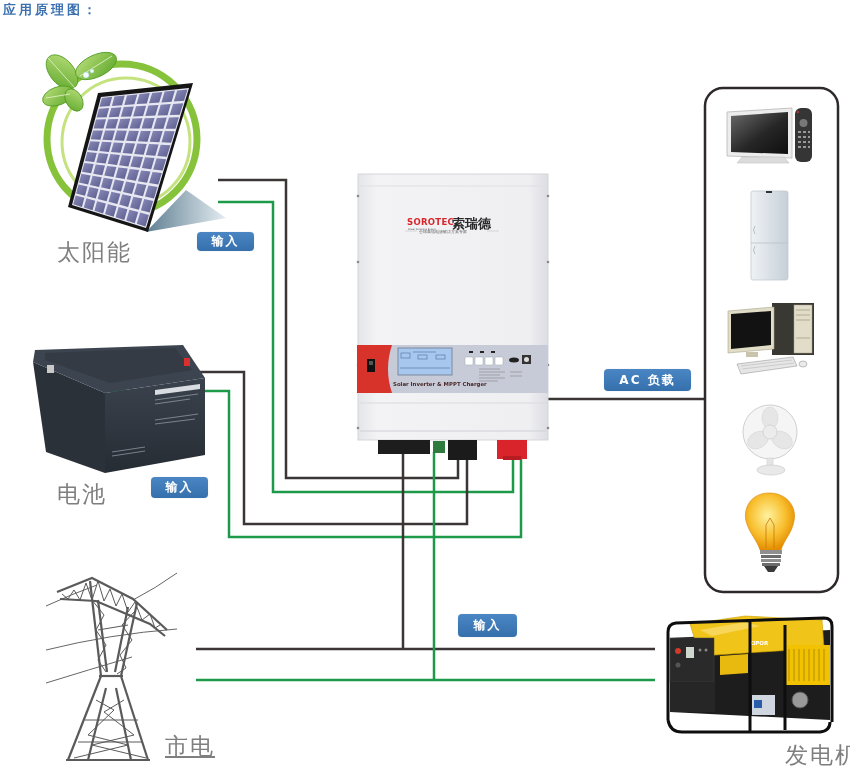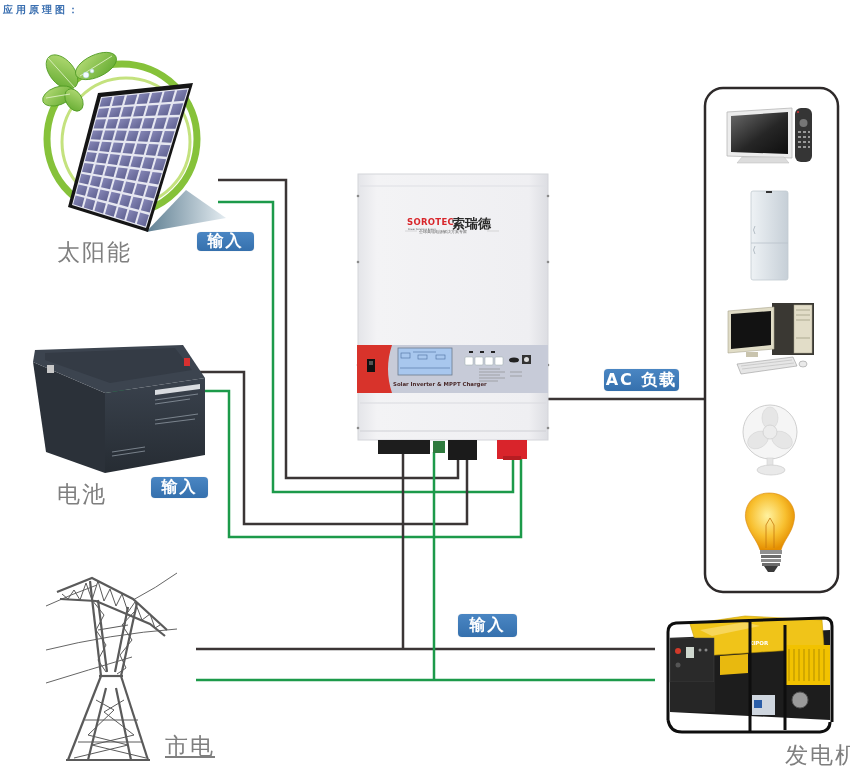--- a/index.html
+++ b/index.html
@@ -3,25 +3,25 @@
 <meta charset="utf-8">
 <style>
   :root{
     --title:#3a6fb0; --badge:#3d7ab8; --label:#7f7f7f;
     --wire-green:#1c9a4a; --wire-black:#3b3535; --box:#2e2a2a;
   }
   html,body{margin:0;padding:0;background:#ffffff;}
   #canvas{position:relative;width:850px;height:767px;overflow:hidden;background:#fff;
     font-family:"DejaVu Sans","Liberation Sans",sans-serif;}
   #art{position:absolute;left:0;top:0;width:850px;height:767px;}
-  .page-title{position:absolute;left:3px;top:0px;font-size:10px;font-weight:bold;color:var(--title);
+  .page-title{position:absolute;left:3px;top:0px;font-size:13px;font-weight:bold;color:var(--title);
     letter-spacing:3px;line-height:20px;white-space:nowrap;}
   .src-label{position:absolute;font-size:23px;color:var(--label);line-height:22px;letter-spacing:2px;white-space:nowrap;}
   .badge{position:absolute;background:linear-gradient(#4a86c3,#3570ad);color:#fff;font-weight:bold;
-    font-size:16px;border-radius:4px;display:flex;align-items:center;justify-content:center;
+    font-size:12px;border-radius:4px;display:flex;align-items:center;justify-content:center;
     letter-spacing:2px;white-space:nowrap;box-shadow:0 0 1px rgba(0,0,0,.25);}
   svg text{font-family:"DejaVu Sans","Liberation Sans",sans-serif;}
 </style>
 </head>
 <body>
 
 <div id="canvas">
 
 <svg id="art" viewBox="0 0 850 767" xmlns="http://www.w3.org/2000/svg">
   <defs>
@@ -393,20 +393,20 @@
 </svg>
 
 <div class="page-title">应用原理图：</div>
 
 <div class="src-label" style="left:57px;top:241px;">太阳能</div>
 <div class="badge" style="left:197px;top:232px;width:57px;height:19px;">输入</div>
 
 <div class="src-label" style="left:57px;top:485px;font-family:Liberation Mono, monospace;">电池</div>
 <div class="badge" style="left:151px;top:477px;width:57px;height:21px;">输入</div>
 
-<div class="badge" style="left:604px;top:369px;width:75px;height:22px;">AC 负载</div>
+<div class="badge" style="left:604px;top:369px;width:87px;height:22px;">AC 负载</div>
 
 <div class="badge" style="left:458px;top:614px;width:59px;height:23px;">输入</div>
 <div class="src-label" style="left:165px;top:735px;text-decoration:underline;">市电</div>
 
 <div class="src-label" style="left:785px;top:744px;">发电机</div>
 
 </div>
 
 </body></html>

